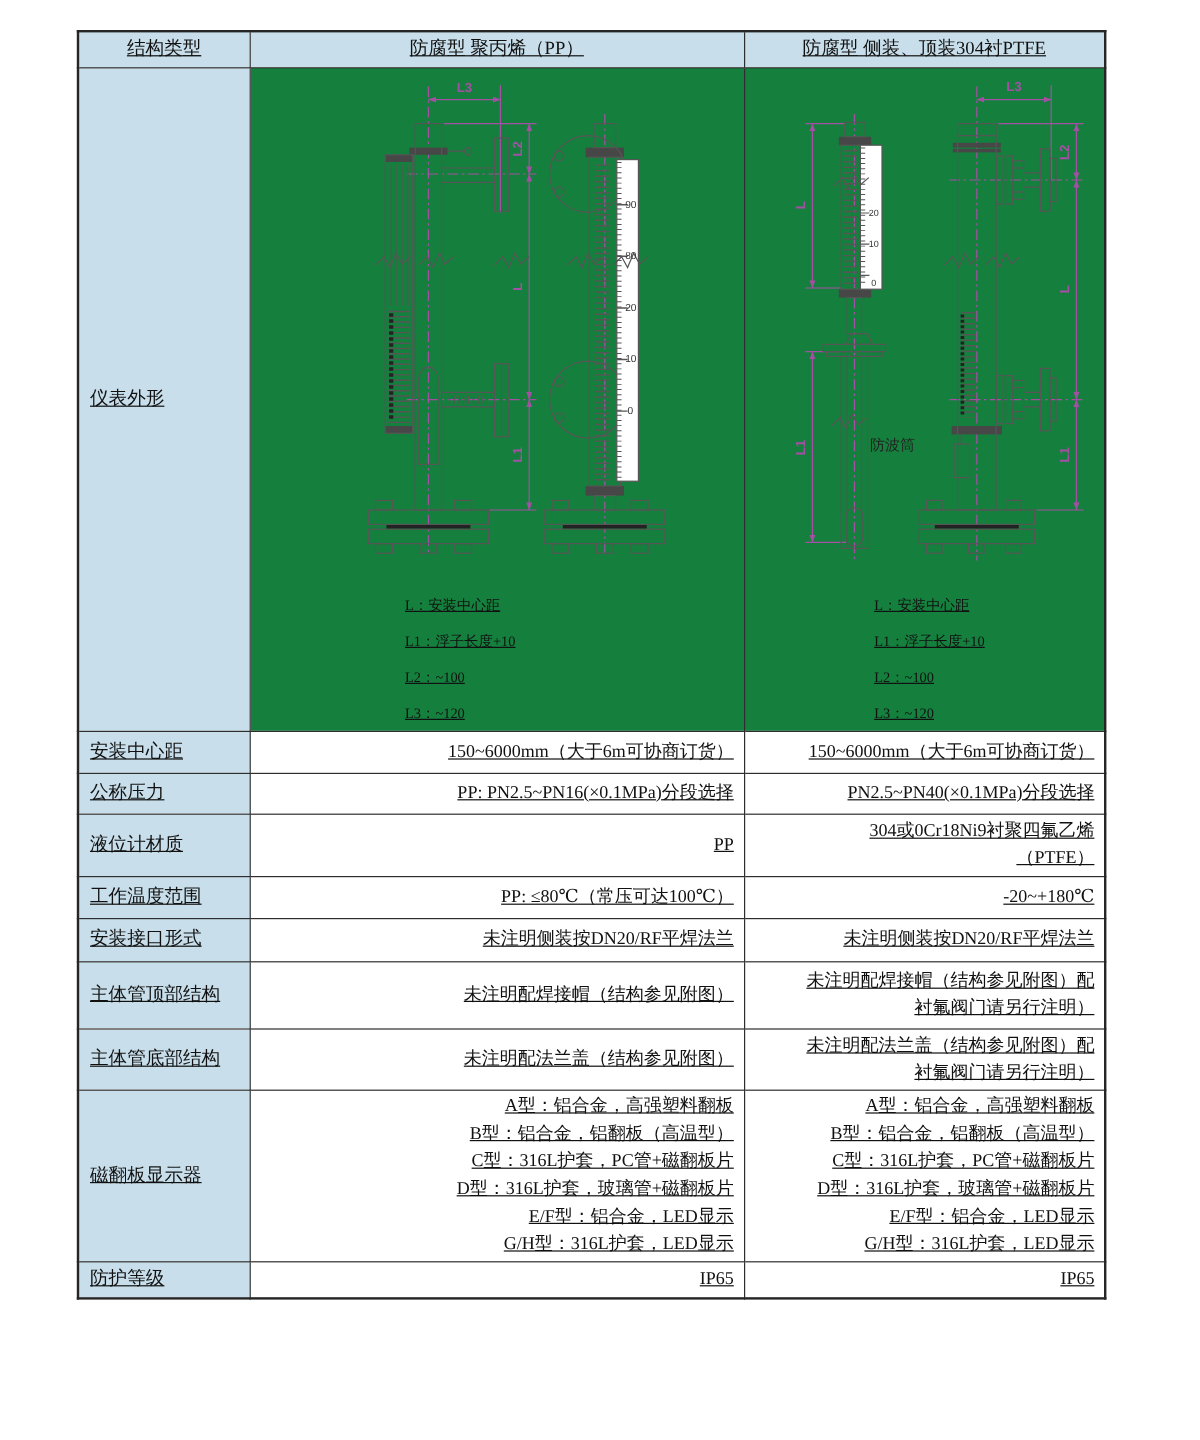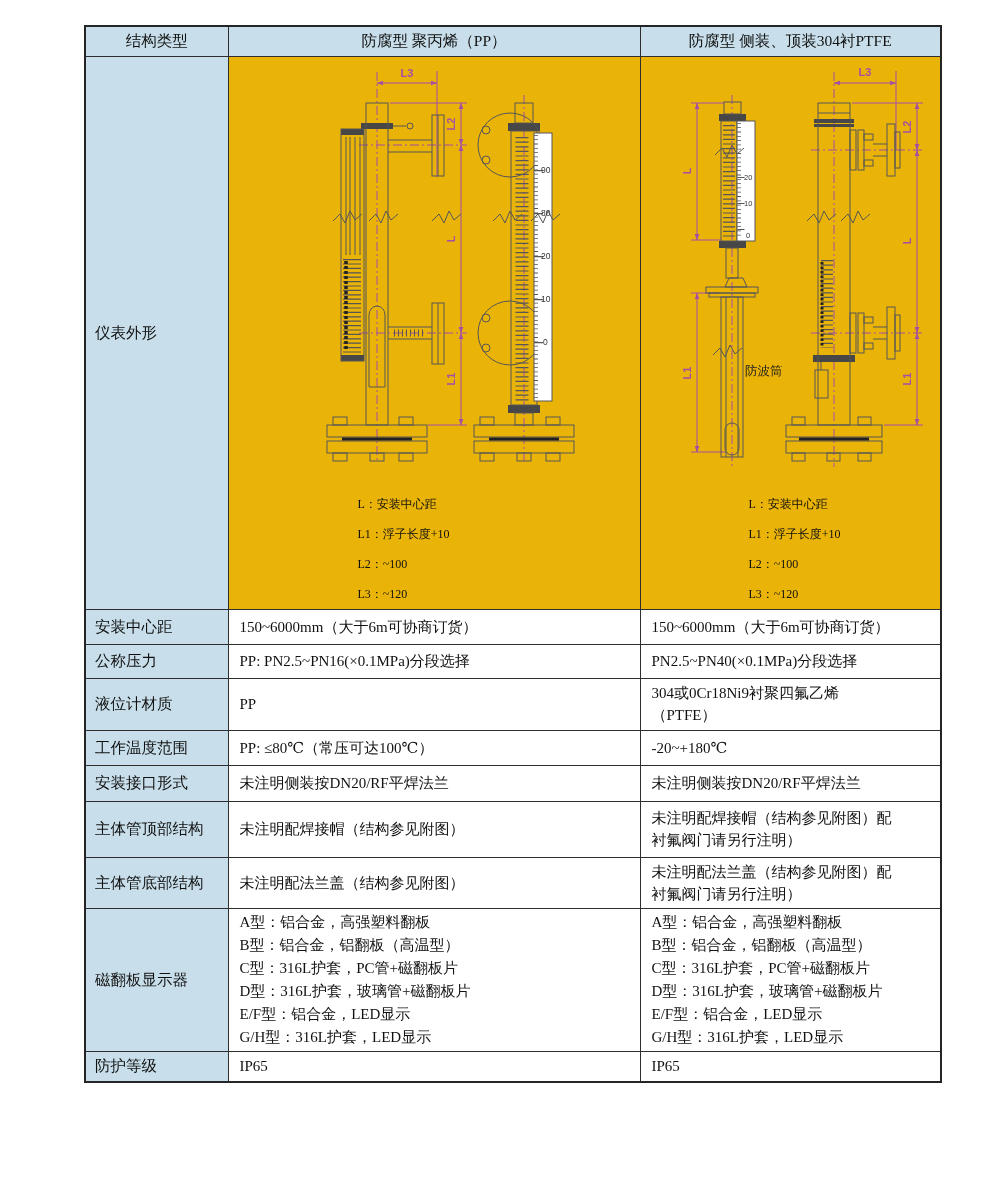--- a/index.html
+++ b/index.html
@@ -1,26 +1,26 @@
 <!DOCTYPE html>
 <html><head>
 <meta charset="utf-8">
 <style>
   html,body{margin:0;padding:0;background:#fff;}
   .page{position:relative;width:1000px;height:1200px;background:#ffffff;
         font-family:"Liberation Serif","DejaVu Serif",serif;color:#111;}
-  table.spec{position:absolute;left:84px;top:25px;width:856px;
+  table.spec{position:absolute;left:64px;top:25px;width:856px;
              border-collapse:collapse;table-layout:fixed;
-             border:2px solid #252525;}
+             border:2px solid #252525;text-decoration:underline;}
   td{border:1.5px solid #2e2e2e;font-size:15px;line-height:22px;
      padding:2px 8px;vertical-align:middle;overflow:hidden;}
   td.hd{background:#c8dfeb;text-align:center;font-size:15.5px;padding:2px 2px;}
   td.lab{background:#c8dfeb;text-align:left;padding-left:9px;font-size:15.5px;}
-  td.val{text-align:left;padding-left:11px;white-space:pre-line;}
-  td.draw{padding:0;vertical-align:top;background:#eab308;}
+  td.val{text-align:right;padding-left:11px;white-space:pre-line;}
+  td.draw{padding:0;vertical-align:top;background:#15803d;}
   .legend{margin-top:4px;}
   .legend div{line-height:30px;font-size:12px;margin-left:24px;}
   .leg-l{margin-left:105px;}
   .leg-r{margin-left:84px;}
   sup{font-size:10px;}
   svg{display:block;}
   .dimtxt{font-family:"Liberation Sans","DejaVu Sans",sans-serif;font-size:11px;font-weight:bold;fill:#a44fa4;}
   .scaletxt{font-family:"Liberation Sans","DejaVu Sans",sans-serif;fill:#333;}
   .anno{font-size:12.5px;fill:#222;font-family:"Liberation Serif","DejaVu Serif",serif;}
 </style>

